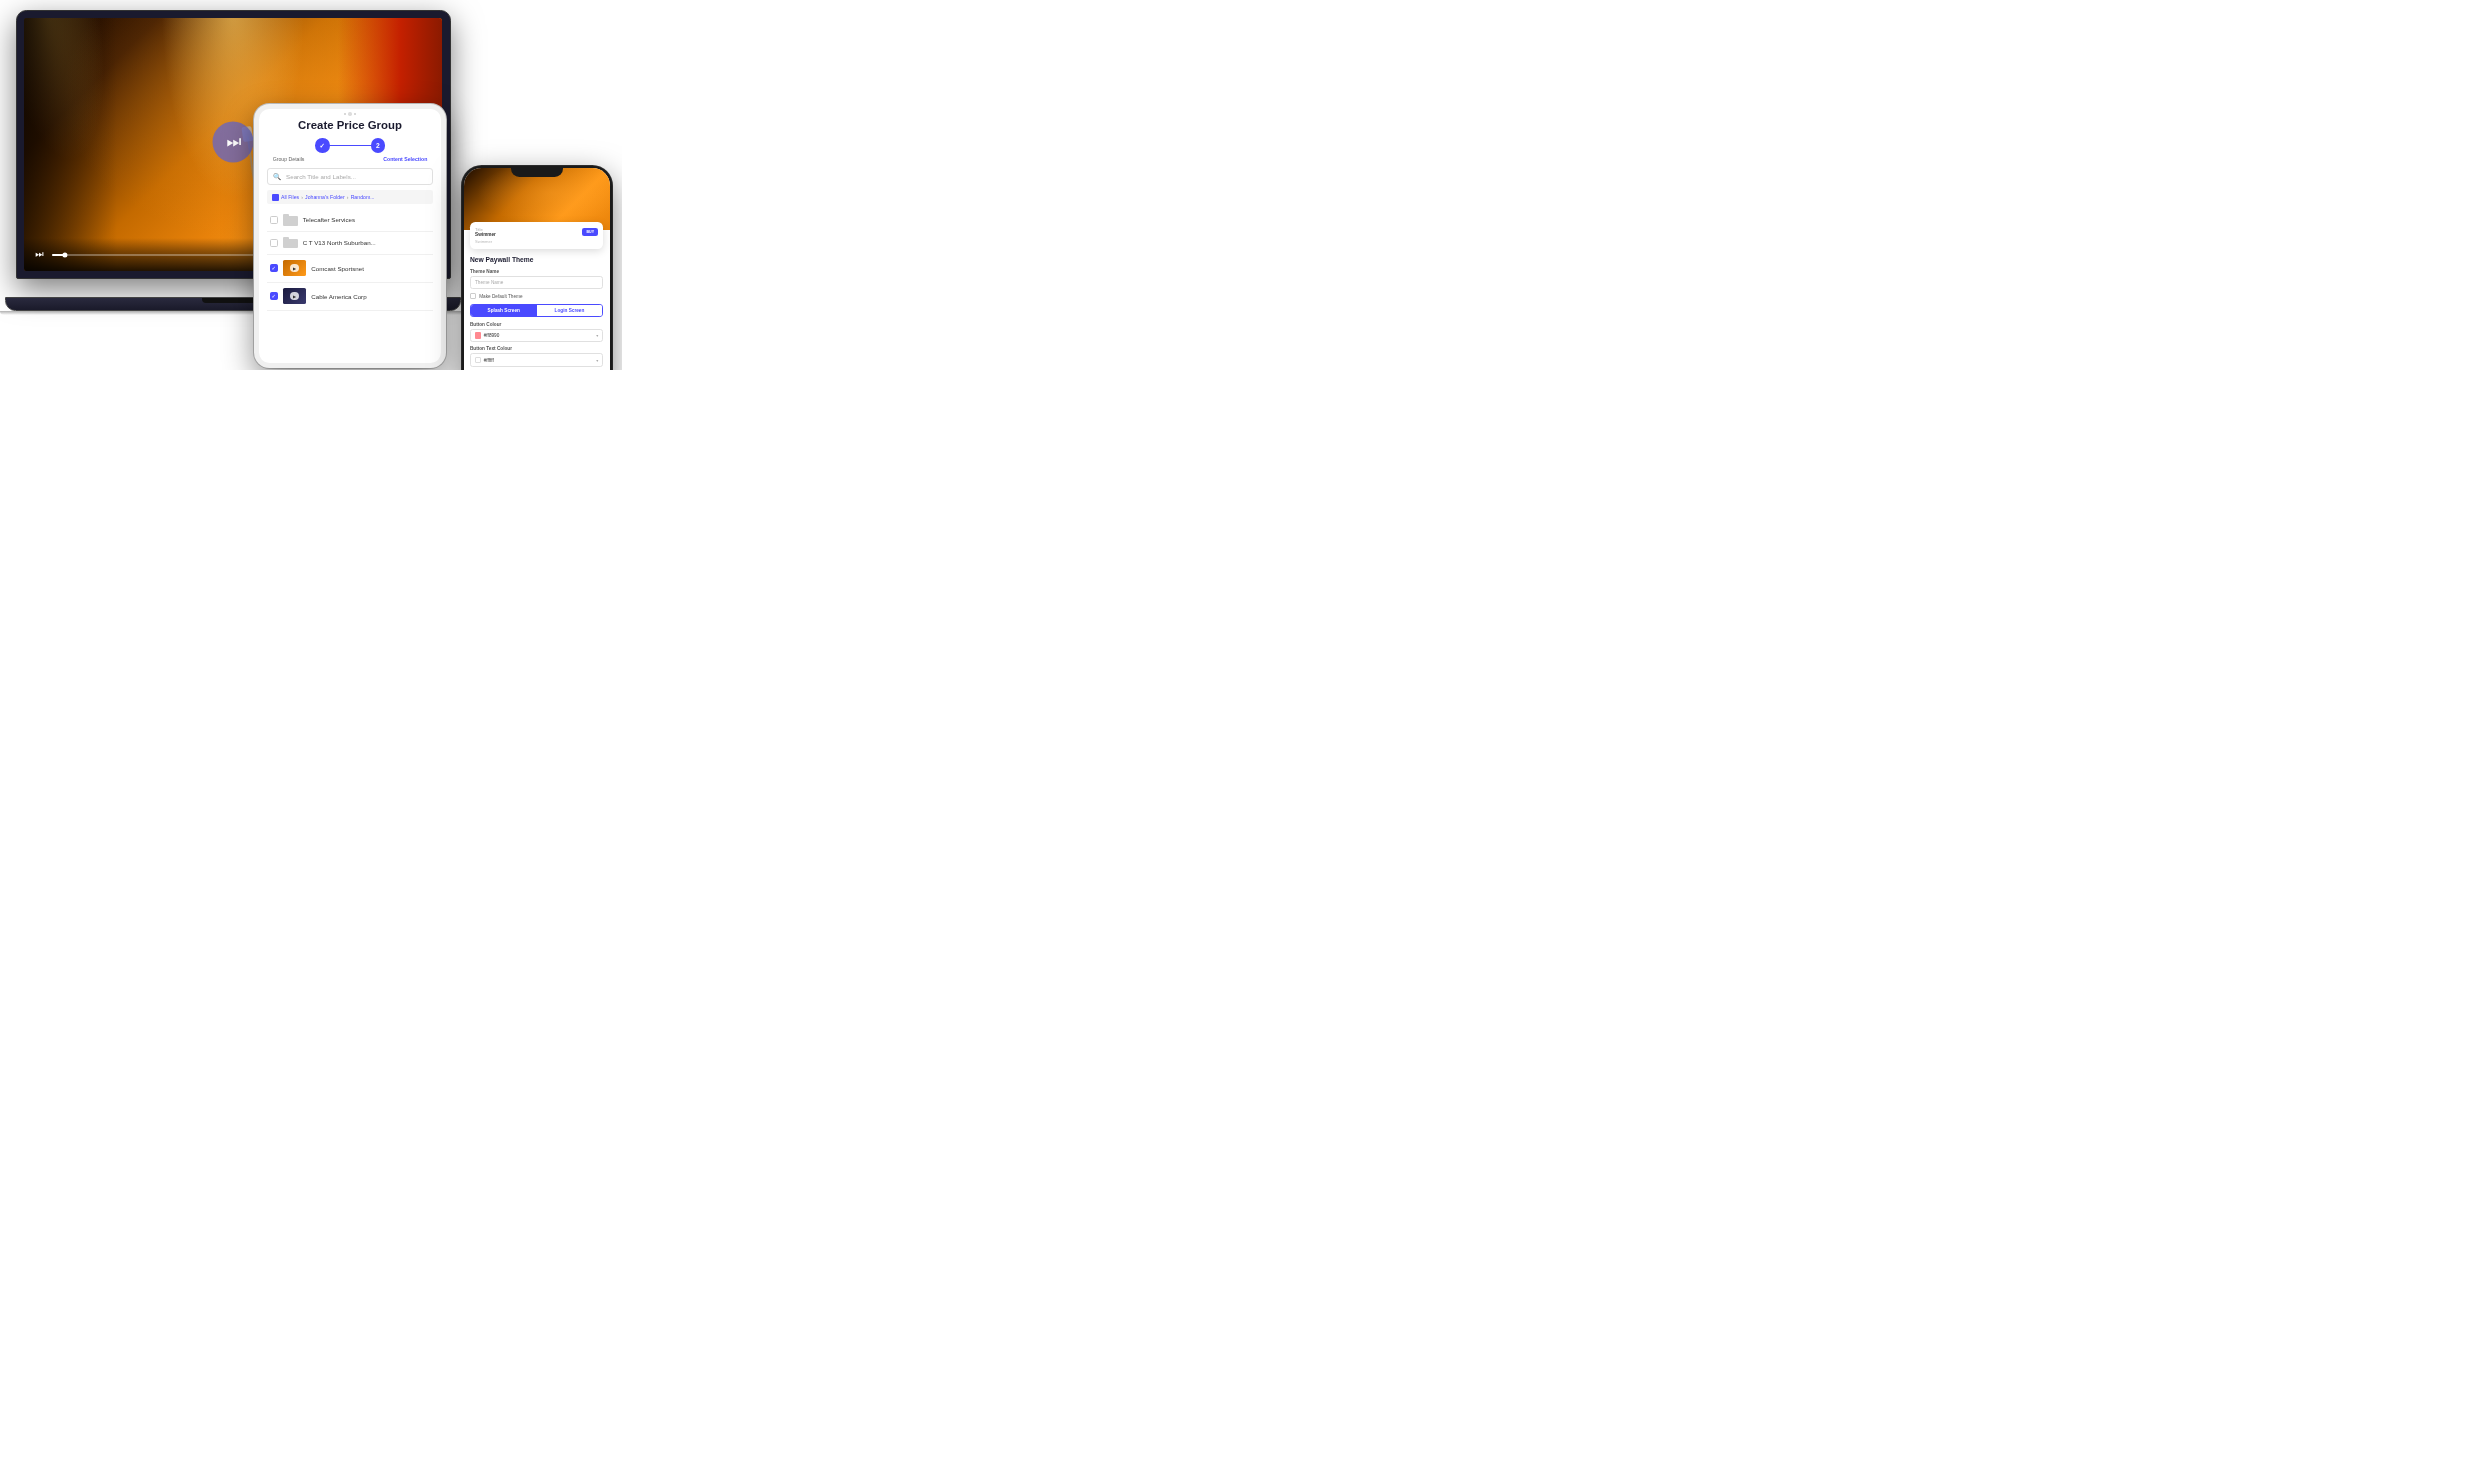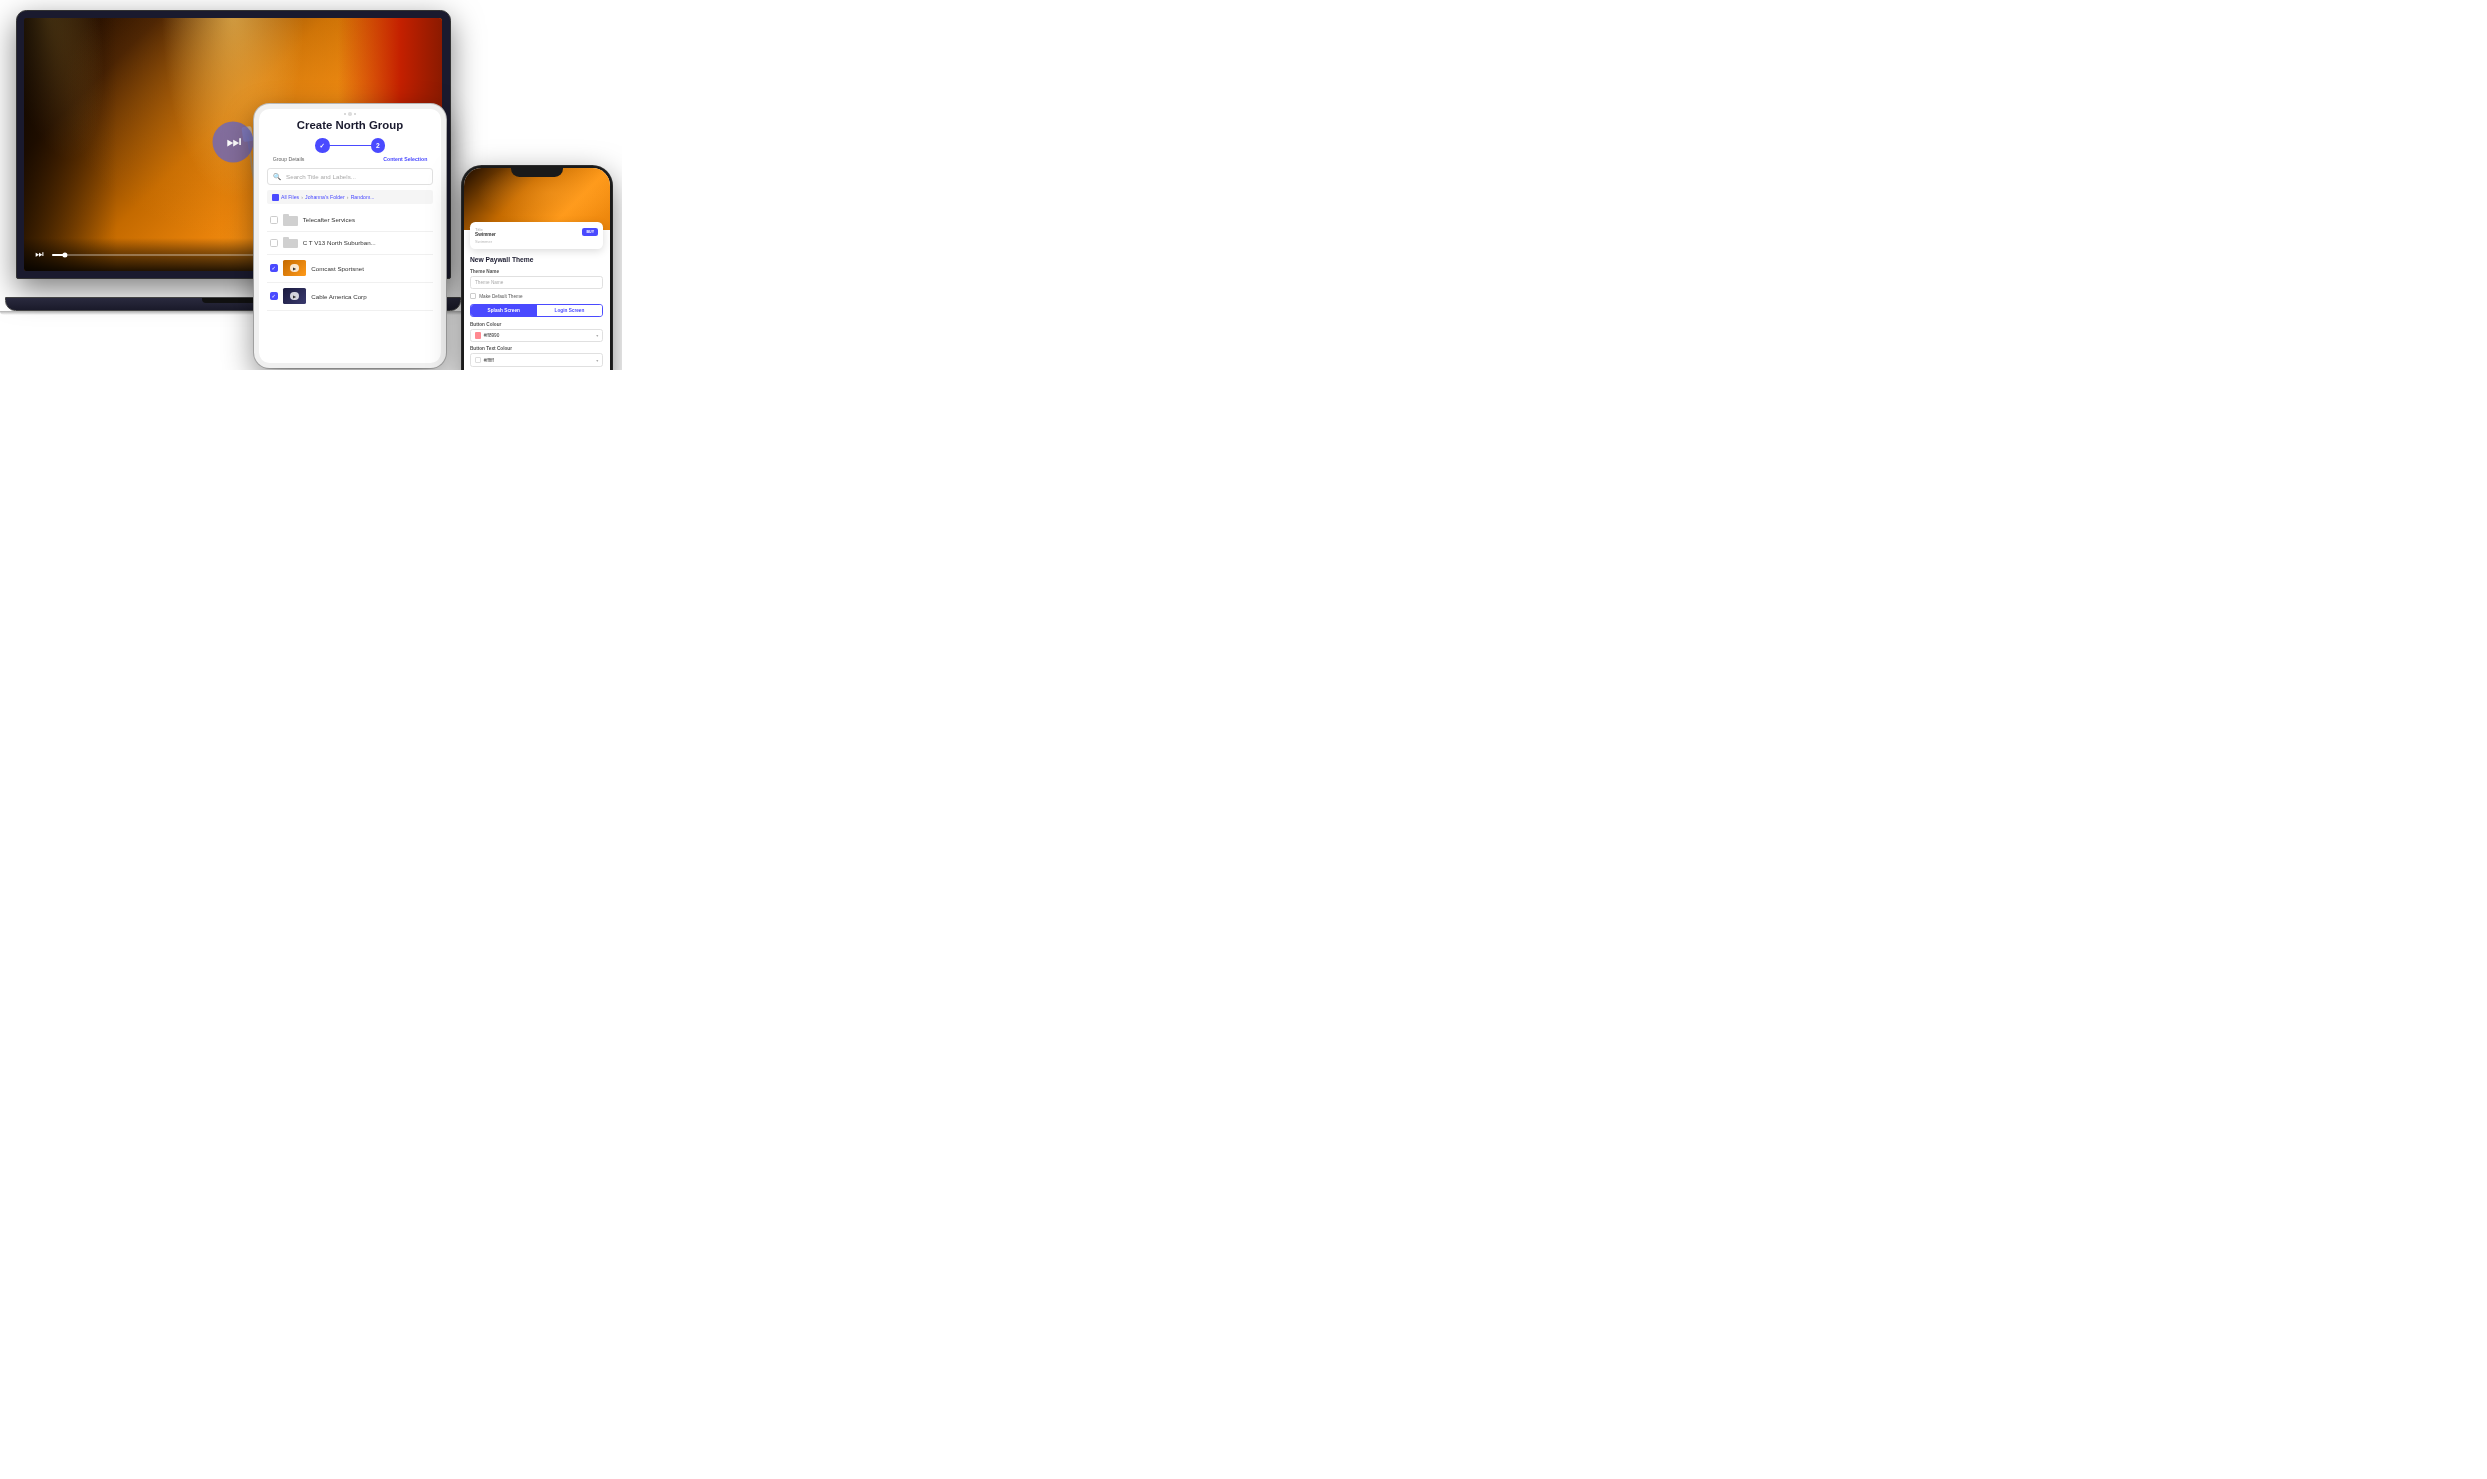--- a/index.html
+++ b/index.html
@@ -709,21 +709,21 @@
   </div>
 
   <div class="tablet">
     <div class="tablet-inner">
       <div class="tablet-top-bar">
         <div class="tablet-dot"></div>
         <div class="tablet-camera"></div>
         <div class="tablet-dot"></div>
       </div>
       <div class="tablet-content">
-        <div class="tablet-title">Create North Group</div>
+        <div class="tablet-title">Create Price Group</div>
 
         <div class="stepper">
           <div class="step-circle done">
             <span>✓</span>
           </div>
           <div class="step-line"></div>
           <div class="step-circle active">
             <span>2</span>
           </div>
         </div>

